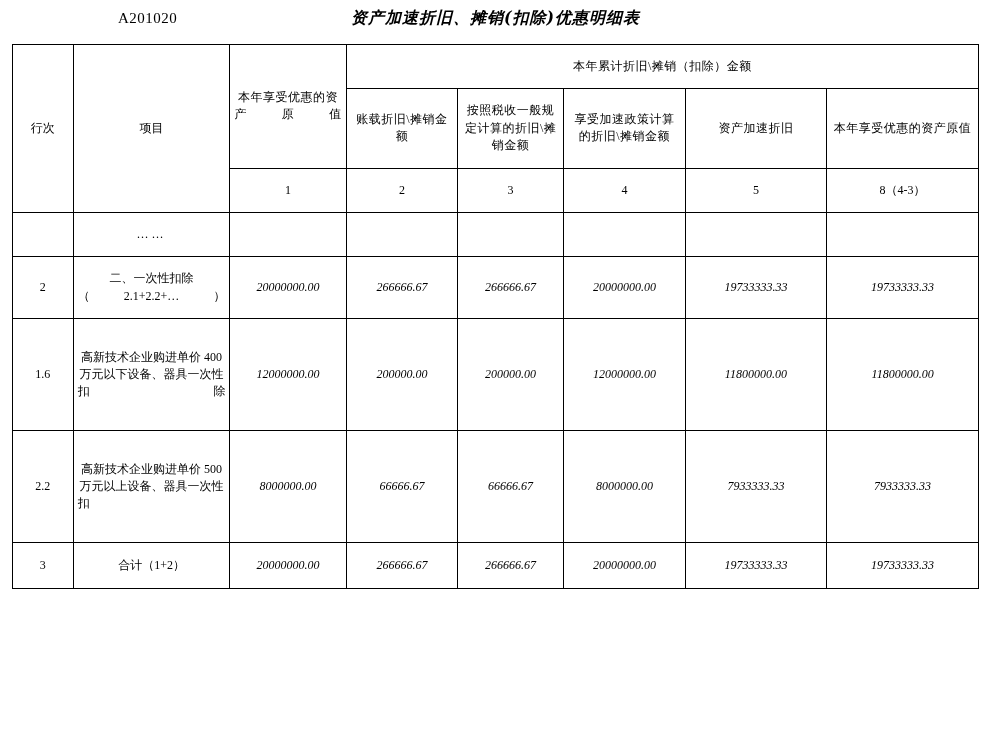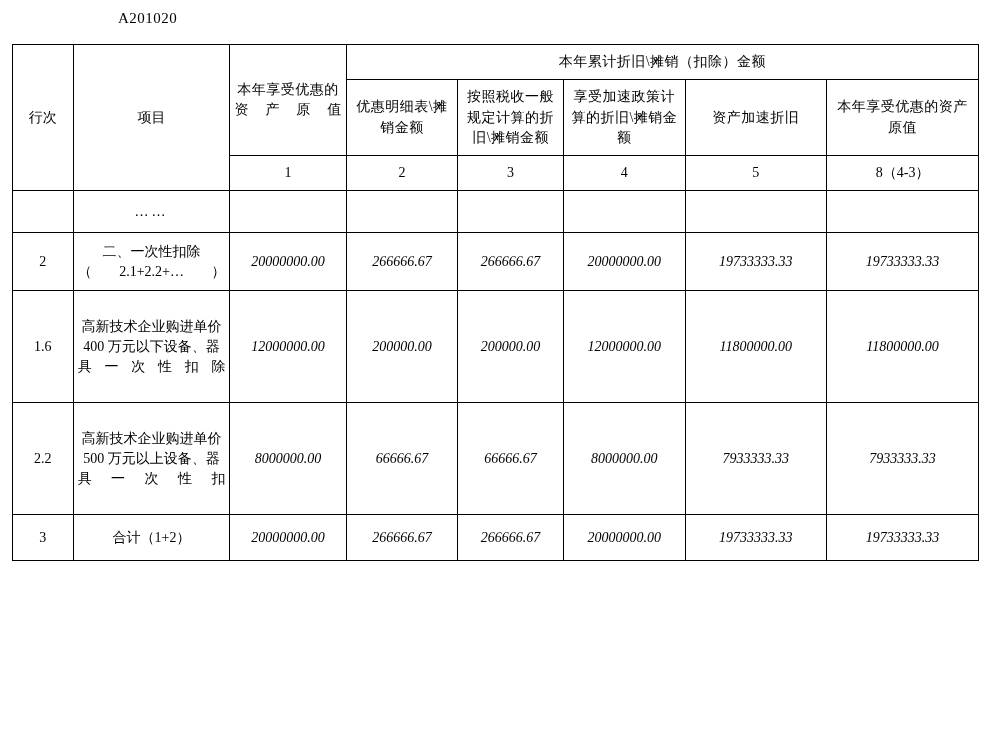--- a/index.html
+++ b/index.html
@@ -46,22 +46,22 @@
     letter-spacing: 1px;
   }
   table.main {
     border-collapse: collapse;
     table-layout: fixed;
     margin: 0 12px;
     width: 967px;
   }
   table.main td, table.main th {
     border: 1.2px solid #000;
-    padding: 7px 4px;
-    font-size: 14px;
+    padding: 13px 4px;
+    font-size: 12px;
     font-weight: normal;
     text-align: center;
     vertical-align: middle;
     line-height: 1.45;
   }
   .grp-head {
     font-size: 16px;
     letter-spacing: 0.5px;
     padding: 6px 4px;
   }
@@ -113,20 +113,21 @@
   .h-col-7 { width: 140px; }
   .h-col-8 { width: 150px; }
 </style>
 </head>
 <body>
 
 <div class="page">
 
   <div class="header-row">
     <div class="form-code">A201020</div>
+    <div class="doc-title">资产加速折旧、摊销(扣除)优惠明细表</div>
   </div>
 
   <table class="main">
     <colgroup>
       <col class="h-col-1">
         <col class="h-col-2">
         <col class="h-col-3">
         <col class="h-col-4">
       <col class="h-col-5">
         <col class="h-col-6">
@@ -134,21 +135,21 @@
         <col class="h-col-8">
     </colgroup>
     <tbody>
       <tr>
         <td rowspan="3" class="rowlabel">行次</td>
         <td rowspan="3" class="rowlabel">项目</td>
         <td rowspan="2" class="colhead justified">本年享受优惠的资产原值</td>
         <td colspan="5" class="grp-head">本年累计折旧\摊销（扣除）金额</td>
       </tr>
       <tr>
-        <td class="colhead">优惠明细表\摊销金额</td>
+        <td class="colhead">账载折旧\摊销金额</td>
         <td class="colhead">按照税收一般规定计算的折旧\摊销金额</td>
         <td class="colhead">享受加速政策计算的折旧\摊销金额</td>
         <td class="colhead">资产加速折旧</td>
         <td class="colhead">本年享受优惠的资产原值</td>
       </tr>
       <tr class="numrow">
         <td>1</td>
         <td>2</td>
         <td>3</td>
         <td>4</td>

